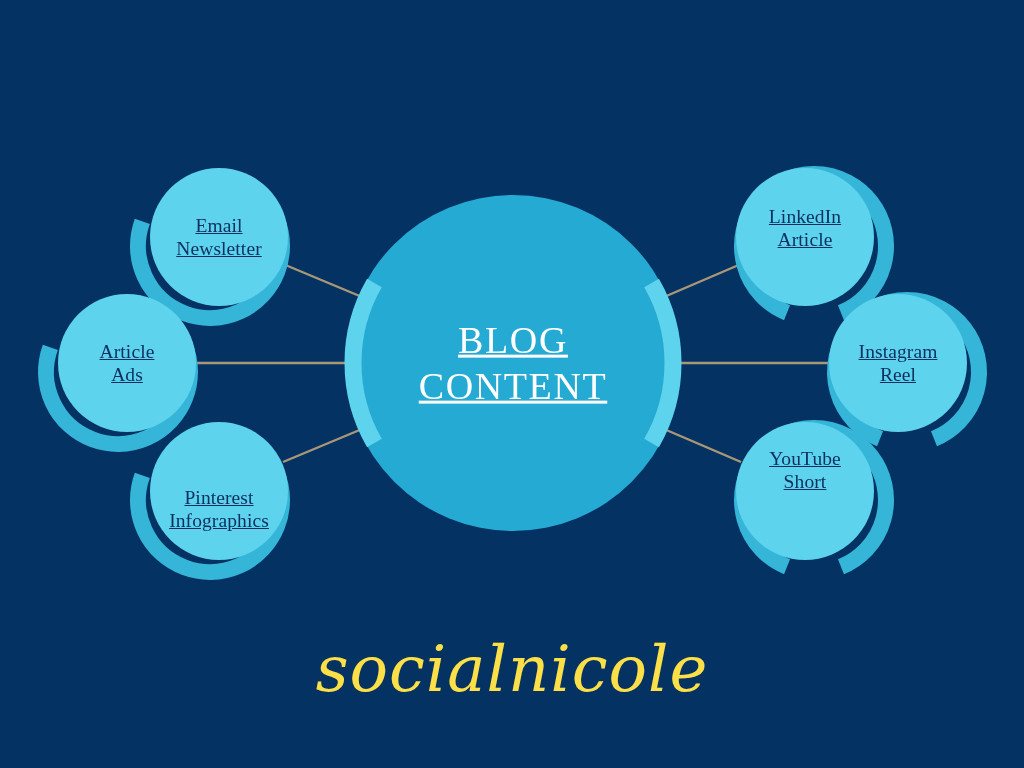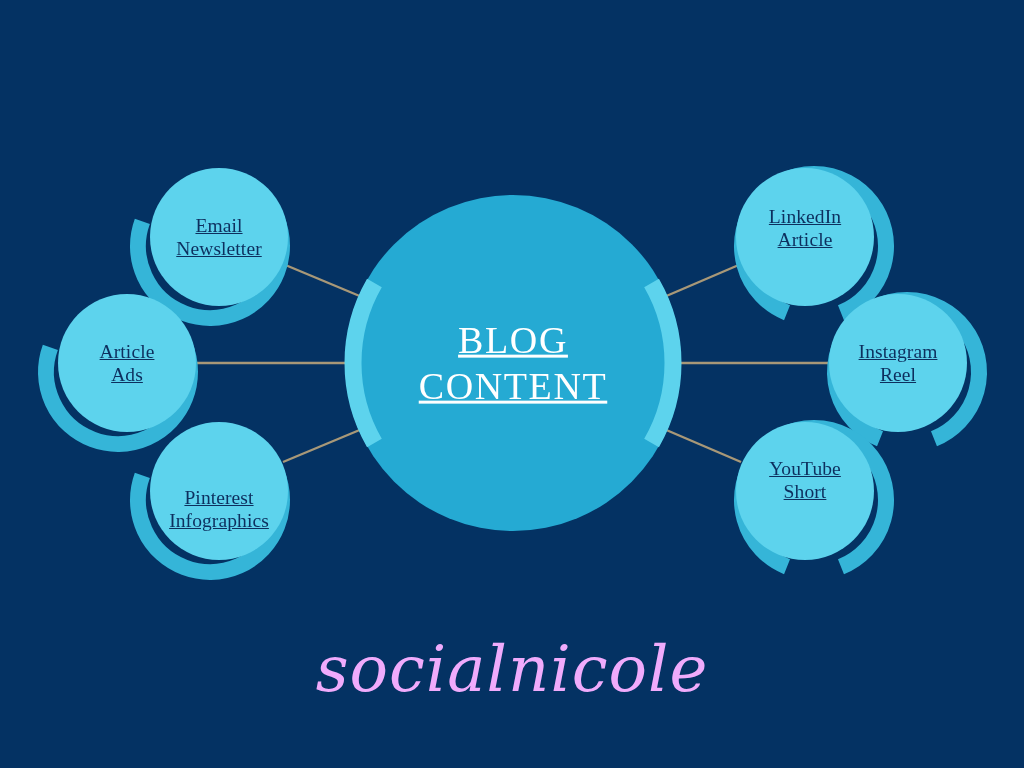--- a/index.html
+++ b/index.html
@@ -48,21 +48,21 @@
     letter-spacing: 1.6px;
     width: 300px;
     line-height: 1.22;
     color: #ffffff;
   }
   .signature {
     position: absolute;
     left: 0;
     width: 1024px;
     text-align: center;
-    color: #f0abfc;
+    color: #fde047;
     font-family: "DejaVu Serif", "Liberation Serif", serif;
     font-style: italic;
     font-weight: 300;
     font-size: 64px;
     letter-spacing: 1px;
     pointer-events: none;
   }
 </style>
 </head>
 <body>
@@ -107,21 +107,21 @@
       <div class="node-label satellite-label" style="left: 219px; top: 237px;">Email
 Newsletter</div>
       <div class="node-label satellite-label" style="left: 127px; top: 363px;">Article
 Ads</div>
       <div class="node-label satellite-label" style="left: 219px; top: 509px;">Pinterest
 Infographics</div>
       <div class="node-label satellite-label" style="left: 805px; top: 228px;">LinkedIn
 Article</div>
       <div class="node-label satellite-label" style="left: 898px; top: 363px;">Instagram
 Reel</div>
-      <div class="node-label satellite-label" style="left: 805px; top: 480px;">YouTube
+      <div class="node-label satellite-label" style="left: 805px; top: 470px;">YouTube
 Short</div>
       <div class="node-label center-label" style="left: 513px; top: 363px;">BLOG
 CONTENT</div>
     </div>
 
   <div class="signature" style="top: 632px;">socialnicole</div>
 
 </div>
 
 </body></html>

